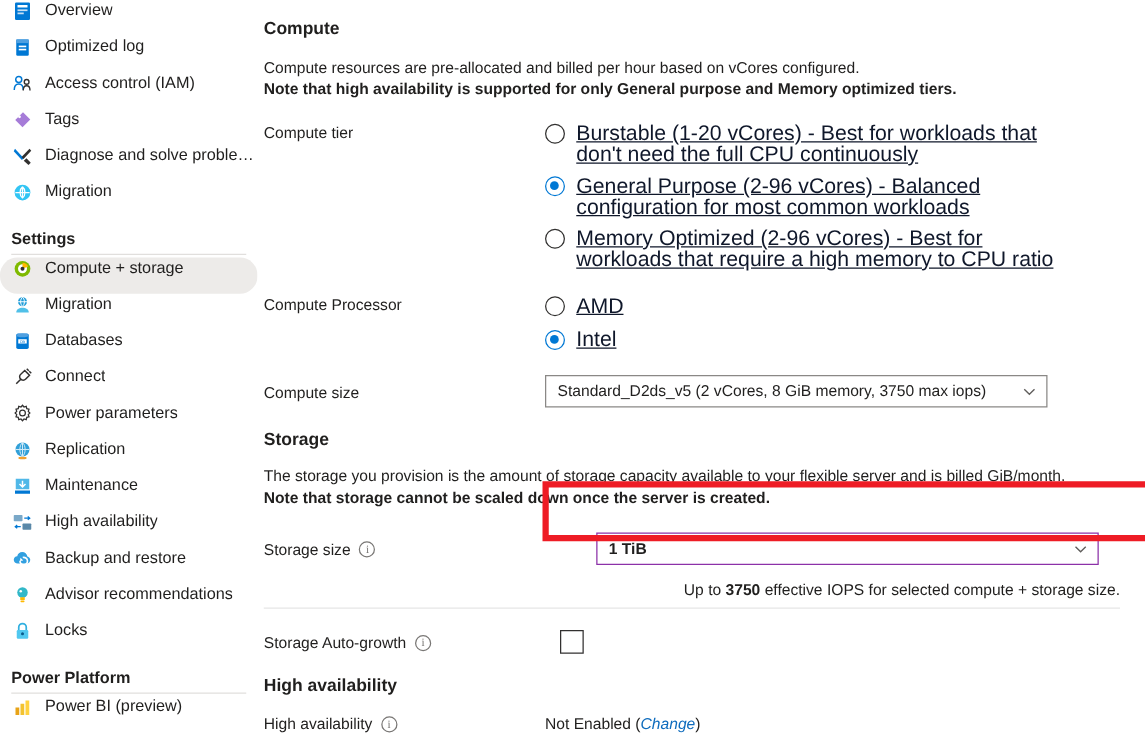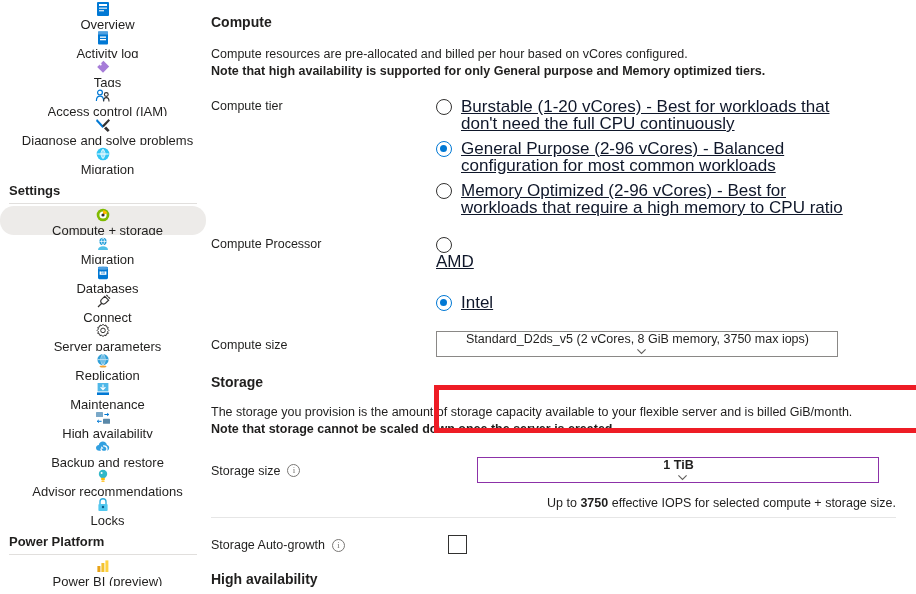--- a/index.html
+++ b/index.html
@@ -27,27 +27,26 @@
   #sidebar {
     width: 206px;
     height: 594px;
     background: #ffffff;
     position: relative;
     overflow: hidden;
     flex: 0 0 206px;
   }
   .nav-item {
     display: flex;
-    align-items: center;
+    align-items: flex-start;
     height: 29px;
     padding-left: 9px;
     box-sizing: border-box;
     cursor: pointer;
     position: relative;
-    flex-direction: column;
   }
   .nav-item.selected {
     background: #edebe9;
     border-radius: 14px;
   }
   .nav-icon {
     width: 17px;
     height: 17px;
     flex: 0 0 17px;
     margin-right: 10px;
@@ -175,21 +174,20 @@
     background: #fff;
     display: flex;
     align-items: center;
     justify-content: space-between;
     padding: 0 8px 0 9px;
     box-sizing: border-box;
     font-size: 12.5px;
     color: #201f1e;
     cursor: pointer;
     width: 402px;
-    flex-direction: column;
   }
   .dropdown.focused {
     border: 1.5px solid #8c31a8;
     font-weight: bold;
   }
   .chev {
     width: 11px; height: 11px;
     flex: 0 0 11px;
     margin-left: 8px;
   }
@@ -257,48 +255,48 @@
 
     <div class="nav-item">
       <span class="nav-icon">
         <svg width="16" height="16" viewBox="0 0 16 16">
             <rect x="3" y="1.5" width="10" height="13" rx="1" fill="#0078d4"></rect>
             <rect x="3" y="1.5" width="10" height="3" fill="#50a0e0"></rect>
             <rect x="5" y="6.5" width="6" height="1.3" fill="#fff"></rect>
             <rect x="5" y="9" width="6" height="1.3" fill="#fff"></rect>
           </svg>
       </span>
-      <span class="nav-label">Activity log</span>
-    </div>
-
-    <div class="nav-item">
-      <span class="nav-icon">
-        <svg width="16" height="16" viewBox="0 0 16 16">
-            <path d="M8.4 1.8 L14.2 7.6 L8 13.8 L2.2 8 Z" fill="#a67cd8"></path>
-            <circle cx="5.6" cy="5.4" r="1.1" fill="#fff"></circle>
-          </svg>
-      </span>
-      <span class="nav-label">Tags</span>
+      <span class="nav-label">Optimized log</span>
     </div>
 
     <div class="nav-item">
       <span class="nav-icon">
         <svg width="16" height="16" viewBox="0 0 16 16">
             <circle cx="5" cy="4.5" r="2.4" fill="none" stroke="#0078d4" stroke-width="1.2"></circle>
             <path d="M1.4 13 C1.4 9.6 3 8.2 5 8.2 C7 8.2 8.6 9.6 8.6 13" fill="none" stroke="#0078d4" stroke-width="1.2"></path>
             <circle cx="11.3" cy="6.5" r="1.9" fill="none" stroke="#323130" stroke-width="1.1"></circle>
             <path d="M8.6 13.4 C8.6 10.6 9.8 9.6 11.3 9.6 C12.8 9.6 14 10.6 14 13.4" fill="none" stroke="#323130" stroke-width="1.1"></path>
           </svg>
       </span>
       <span class="nav-label">Access control (IAM)</span>
     </div>
 
     <div class="nav-item">
       <span class="nav-icon">
         <svg width="16" height="16" viewBox="0 0 16 16">
+            <path d="M8.4 1.8 L14.2 7.6 L8 13.8 L2.2 8 Z" fill="#a67cd8"></path>
+            <circle cx="5.6" cy="5.4" r="1.1" fill="#fff"></circle>
+          </svg>
+      </span>
+      <span class="nav-label">Tags</span>
+    </div>
+
+    <div class="nav-item">
+      <span class="nav-icon">
+        <svg width="16" height="16" viewBox="0 0 16 16">
             <path d="M2 2 L9 9.5 L7.5 11 L1 4 Z" fill="#0078d4"></path>
             <path d="M13.6 2 L7.2 8.6 L8.8 10.2 L15 3.6 Z" fill="#323130"></path>
             <path d="M9 11.6 L12.8 15 L14.6 13.2 L11.2 9.6 Z" fill="#323130"></path>
           </svg>
       </span>
       <span class="nav-label">Diagnose and solve problems</span>
     </div>
 
     <div class="nav-item">
       <span class="nav-icon">
@@ -359,21 +357,21 @@
       <span class="nav-label">Connect</span>
     </div>
 
     <div class="nav-item">
       <span class="nav-icon">
         <svg width="16" height="16" viewBox="0 0 16 16">
             <path d="M8 1.2 L9.2 2.6 L11 2.1 L11.4 3.9 L13.2 4.3 L12.6 6.1 L13.9 7.4 L12.6 8.7 L13.2 10.5 L11.4 10.9 L11 12.7 L9.2 12.2 L8 13.6 L6.8 12.2 L5 12.7 L4.6 10.9 L2.8 10.5 L3.4 8.7 L2.1 7.4 L3.4 6.1 L2.8 4.3 L4.6 3.9 L5 2.1 L6.8 2.6 Z" fill="none" stroke="#323130" stroke-width="1"></path>
             <circle cx="8" cy="7.4" r="2.3" fill="none" stroke="#323130" stroke-width="1"></circle>
           </svg>
       </span>
-      <span class="nav-label">Server parameters</span>
+      <span class="nav-label">Power parameters</span>
     </div>
 
     <div class="nav-item">
       <span class="nav-icon">
         <svg width="16" height="16" viewBox="0 0 16 16">
             <circle cx="8" cy="7.6" r="5.6" fill="#32a0d8"></circle>
             <path d="M8 2 L8 13.2 M2.4 7.6 L13.6 7.6 M8 2 C5.2 4.4 5.2 10.8 8 13.2 M8 2 C10.8 4.4 10.8 10.8 8 13.2" fill="none" stroke="#cfeaf8" stroke-width=".8"></path>
             <ellipse cx="8" cy="14.4" rx="3.4" ry="1" fill="#f0a030"></ellipse>
           </svg>
       </span>
@@ -481,21 +479,21 @@
             <span class="radio-text">Memory Optimized (2-96 vCores) - Best for workloads that require a high memory to CPU ratio</span>
           </div>
         </div>
       </div>
 
       <div class="field-row" style="margin-top:20px;">
         <div class="field-label">
           <span>Compute Processor</span>
         </div>
         <div class="field-ctrl">
-          <div class="radio-opt" style="margin-bottom:24px;flex-direction:column;">
+          <div class="radio-opt" style="margin-bottom:10px;">
             <span class="radio-mark"></span>
             <span class="radio-text">AMD</span>
           </div>
           <div class="radio-opt checked">
             <span class="radio-mark"></span>
             <span class="radio-text">Intel</span>
           </div>
         </div>
       </div>
 

